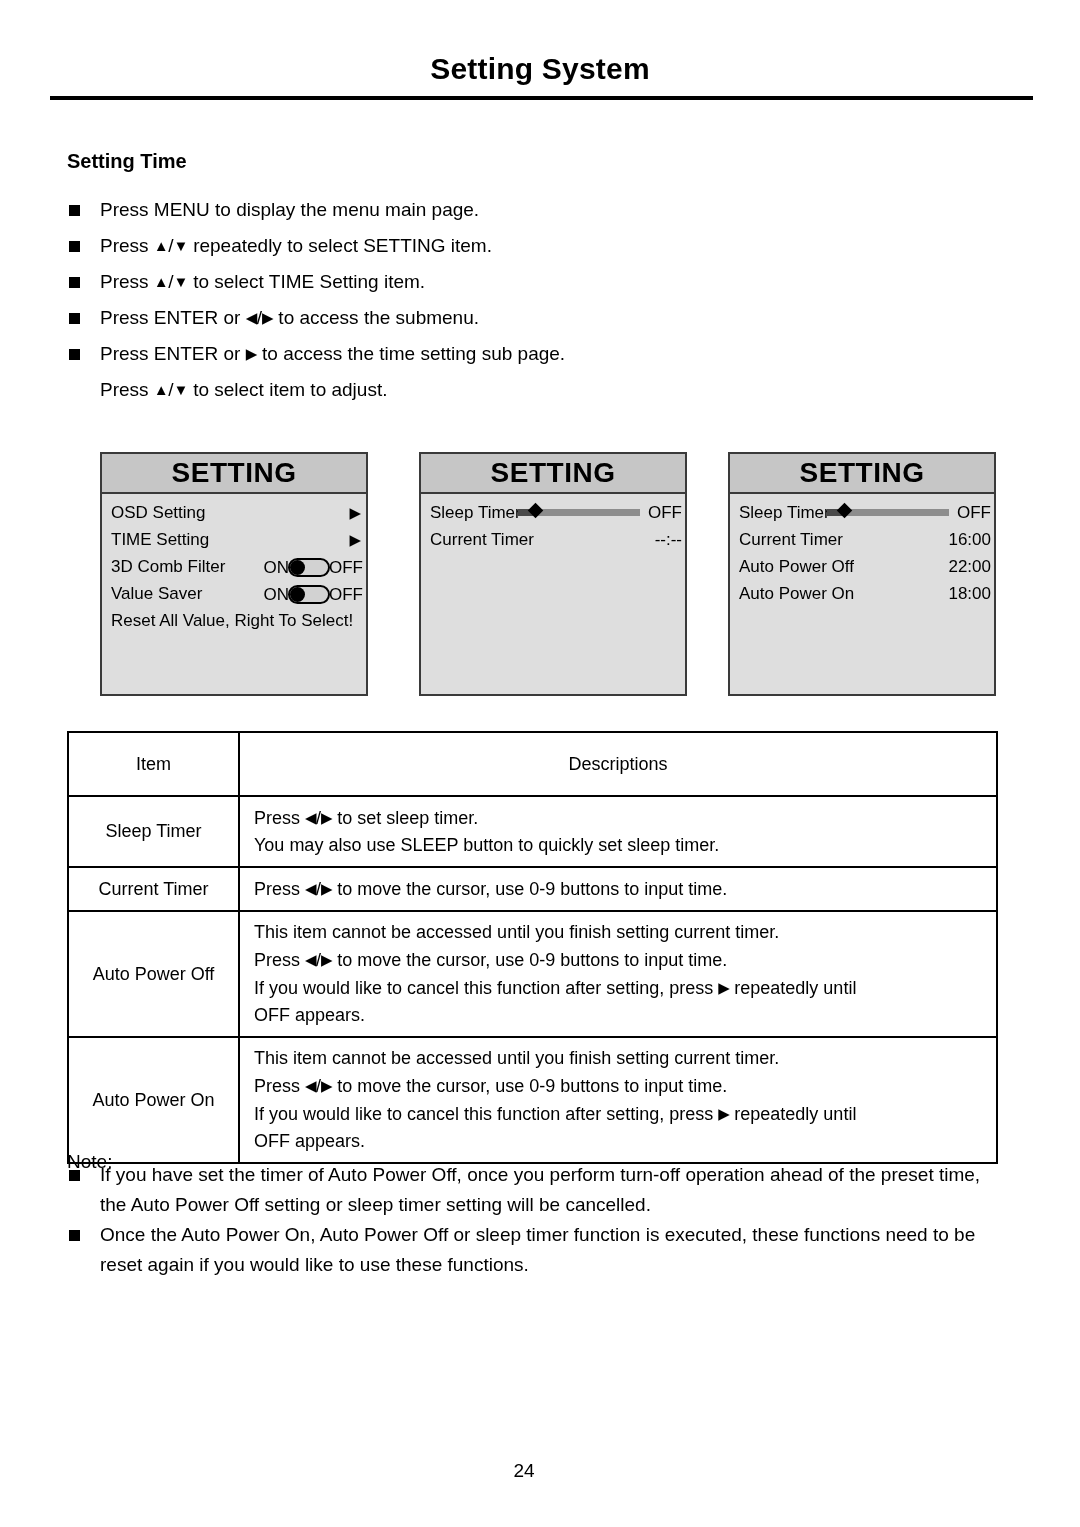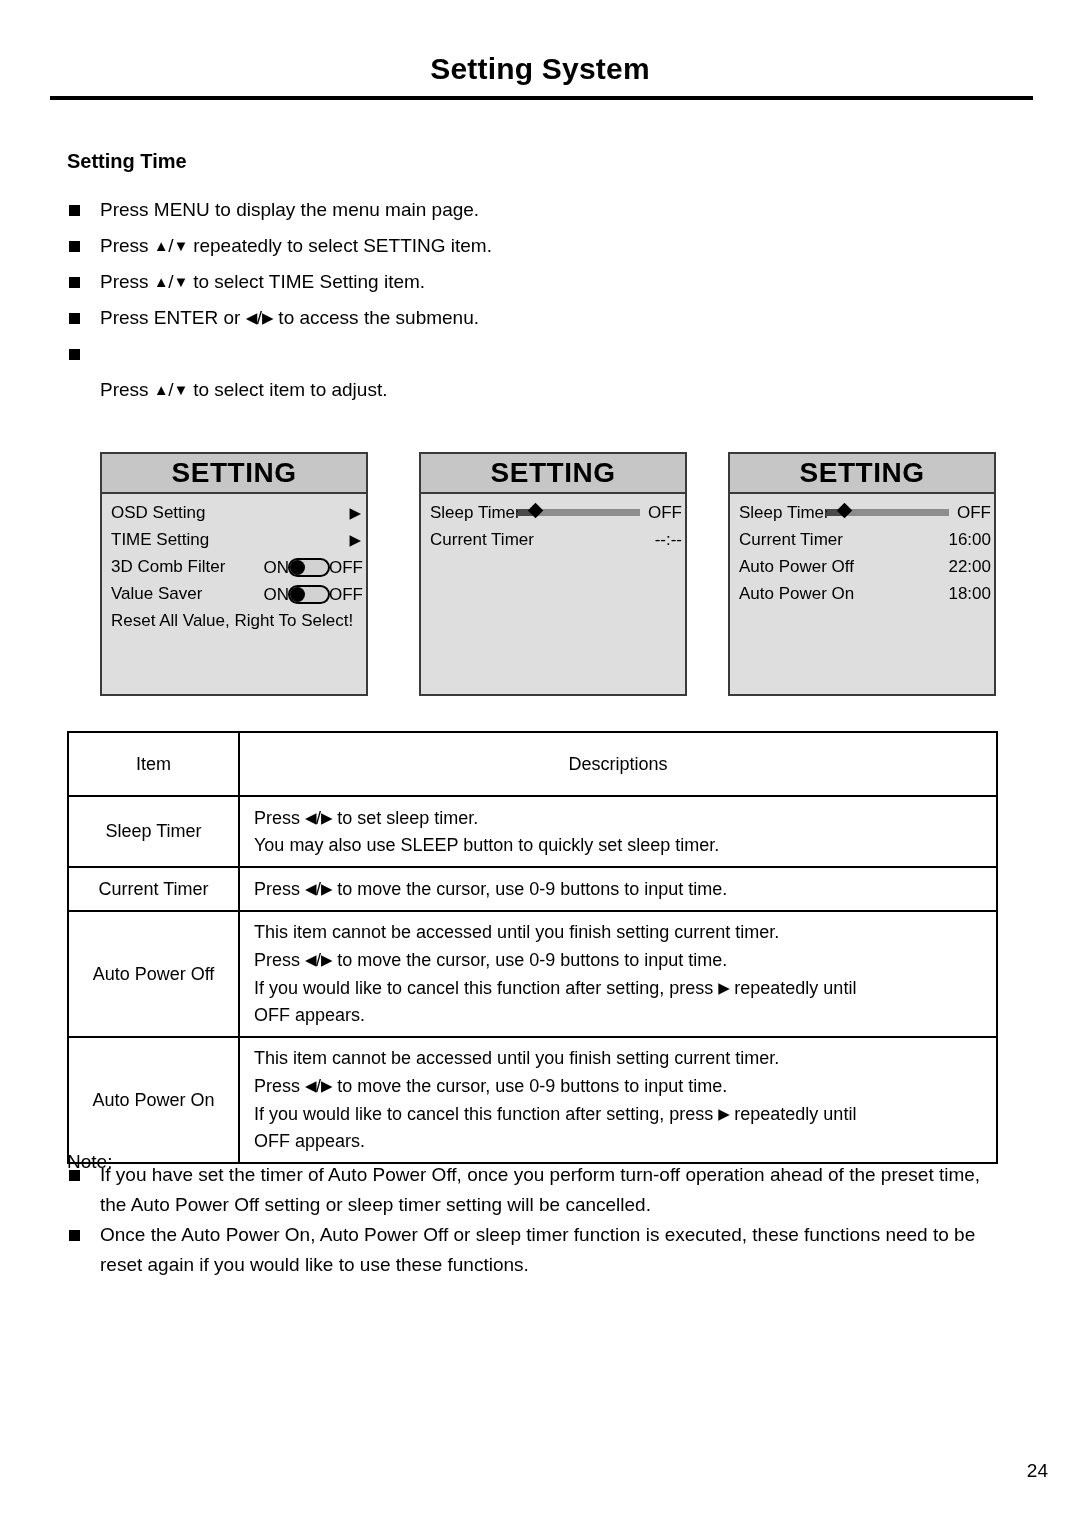--- a/index.html
+++ b/index.html
@@ -222,21 +222,21 @@
     margin-left: 33px;
     width: 905px;
   }
 
   
   .page-number {
     position: absolute;
     left: 0;
     top: 1460px;
     width: 1048px;
-    text-align: right;
+    text-align: center;
     font-size: 19px;
   }
 </style>
 </head>
 <body>
 
 <div class="page-title">Setting System</div>
 <div class="header-rule"></div>
 
 <div class="section-heading">Setting Time</div>
@@ -253,20 +253,21 @@
     <div class="step">
       <span class="bsq"></span>
       <span class="txt">Press <span class="ar">▲</span>/<span class="ar">▼</span> to select TIME Setting item.</span>
     </div>
     <div class="step">
       <span class="bsq"></span>
       <span class="txt">Press ENTER or <span class="ar">◀</span>/<span class="ar">▶</span> to access the submenu.</span>
     </div>
     <div class="step">
       <span class="bsq"></span>
+      <span class="txt">Press ENTER or <span class="ar">▶</span> to access the time setting sub page.</span>
     </div>
     <div class="step nobullet">
       <span class="txt">Press <span class="ar">▲</span>/<span class="ar">▼</span> to select item to adjust.</span>
     </div>
   </div>
 
 <div class="osd" id="osd1">
   <div class="osd-title">SETTING</div>
   <div class="osd-body" id="osd1-body">
       <div class="osd-row">

